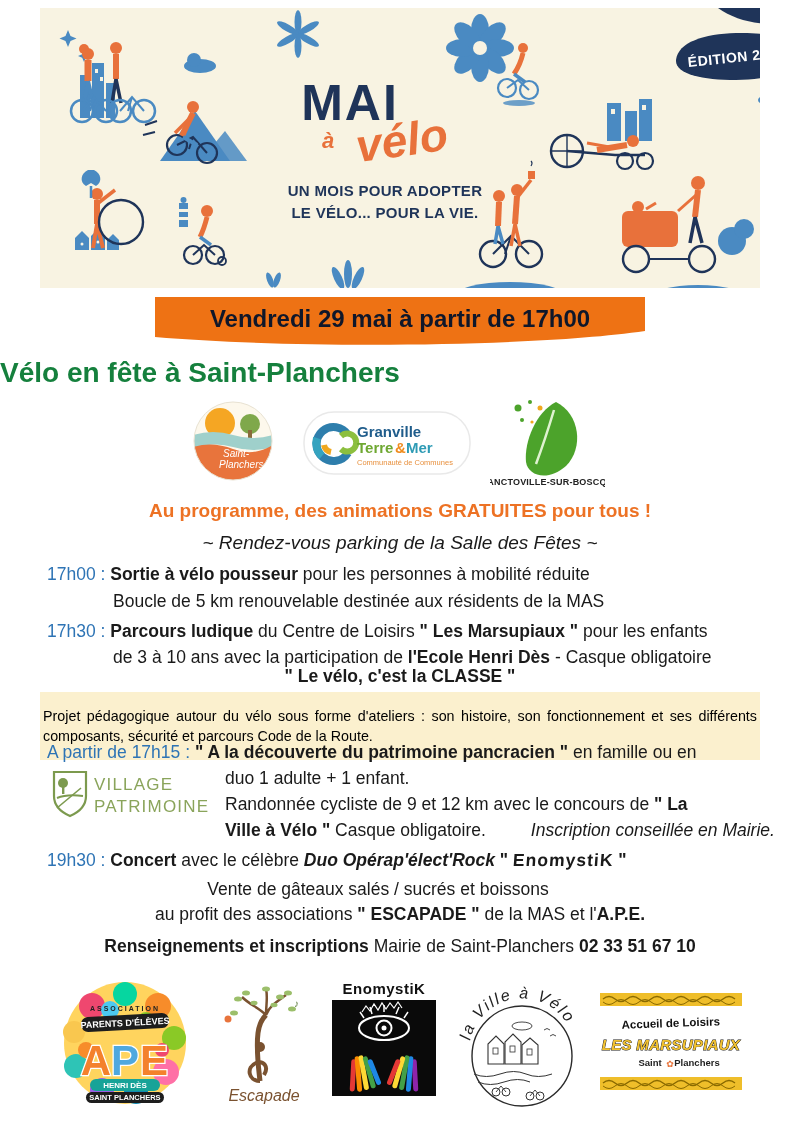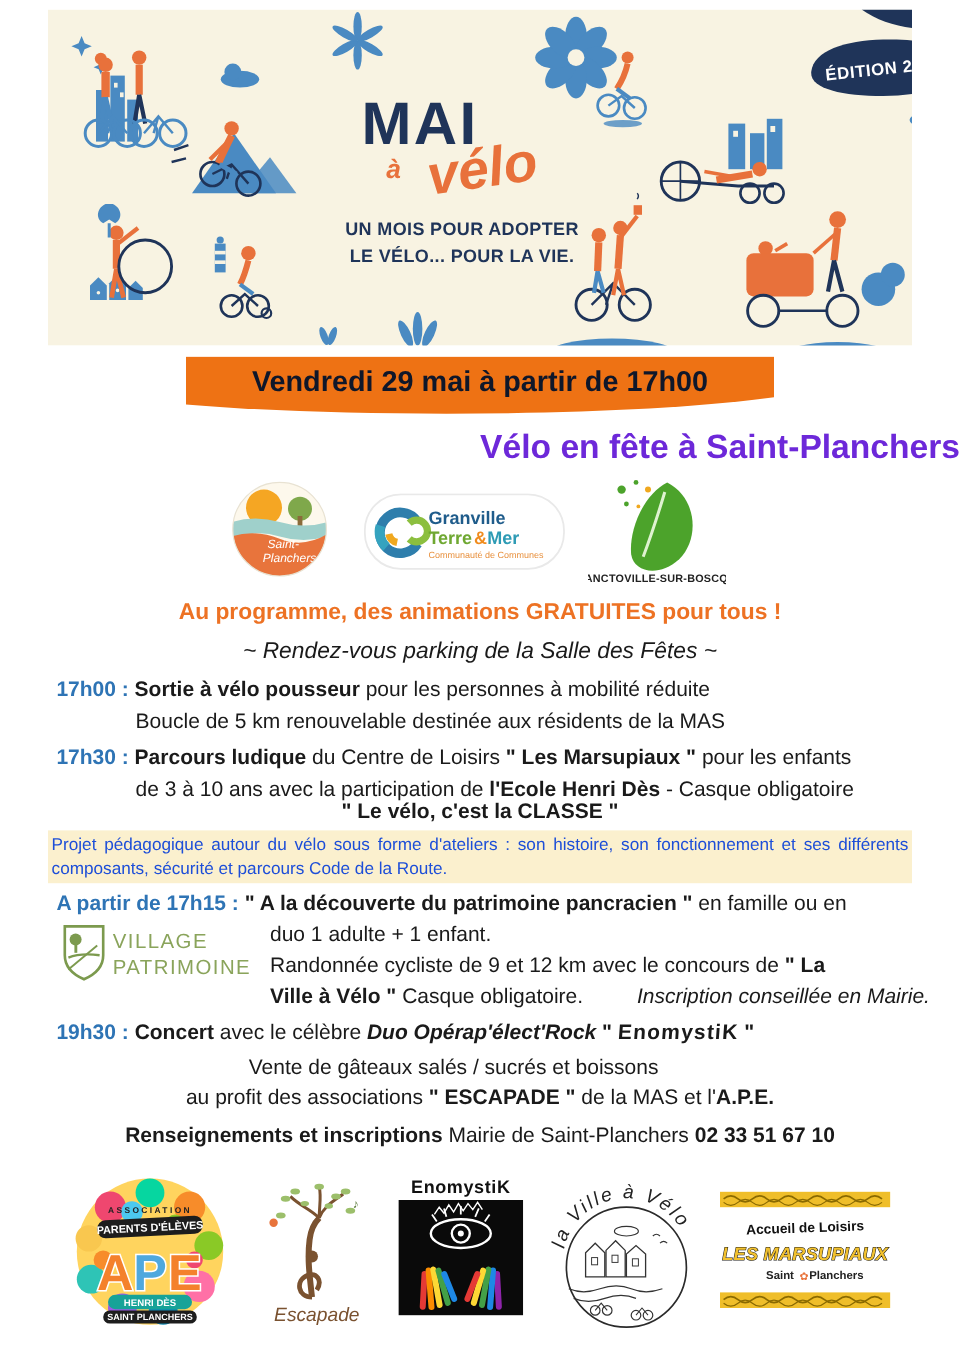--- a/index.html
+++ b/index.html
@@ -9,44 +9,44 @@
   svg text{font-family:"Liberation Sans",sans-serif;}
 
   
   .illus{left:40px;top:8px;width:720px;height:280px;}
 
   
   .date-banner{left:155px;top:297px;width:490px;height:52px;background:#EE7214;
     clip-path:path("M0 0 H490 V34 C380 50 140 52 0 40 Z");
     color:#0f172a;font-weight:bold;font-size:24px;text-align:center;line-height:44px;}
 
-  .page-title{left:0;top:357px;width:800px;text-align:right;color:#6d28d9;
+  .page-title{left:0;top:357px;width:800px;text-align:left;color:#15803d;
     font-size:28px;font-weight:bold;}
 
   
   .logo-sp{left:193px;top:401px;width:80px;height:80px;}
   .logo-gtm{left:303px;top:411px;width:168px;height:64px;}
   .logo-anc{left:490px;top:396px;width:115px;height:92px;}
 
   .program-line{left:0;top:500px;width:800px;text-align:center;color:#ED7224;
     font-size:19px;font-weight:bold;}
   .meeting-line{left:0;top:532px;width:800px;text-align:center;font-style:italic;font-size:19px;}
 
   .evt{font-size:17.5px;line-height:27px;color:#1a1a1a;}
-  .time{color:#2E74B5;font-weight:bold;}
+  .time{color:#2E74B5;font-weight:normal;}
   .b{font-weight:bold;}
   .i{font-style:italic;margin-left:40px;}
   .bi{font-weight:bold;font-style:italic;}
 
   .evt1{left:47px;top:561px;width:716px;padding-left:66px;text-indent:-66px;}
   .evt2{left:47px;top:618px;width:723px;padding-left:66px;text-indent:-66px;line-height:26px;}
   .evt2-line3{left:40px;top:666px;width:720px;text-align:center;font-weight:bold;font-size:17.5px;}
 
   .note{left:40px;top:692px;width:714px;background:#FBF0CE;font-size:14.3px;line-height:20px;
-    padding:2px 3px;text-align:justify;color:#1d4ed8;}
+    padding:14px 3px;text-align:justify;color:#000000;}
 
   .evt3{left:47px;top:739px;width:718px;padding-left:178px;text-indent:-178px;line-height:26px;}
   .logo-vp{left:50px;top:768px;width:158px;height:56px;}
 
   .evt4{left:47px;top:847px;width:716px;}
   .band-font{font-weight:bold;letter-spacing:1px;display:inline-block;transform:skewX(-4deg);}
 
   .sales1{left:0;top:879px;width:756px;text-align:center;font-size:17.5px;}
   .sales2{left:0;top:904px;width:800px;text-align:center;font-size:17.5px;}
   .contact{left:0;top:936px;width:800px;text-align:center;font-size:17.5px;}

